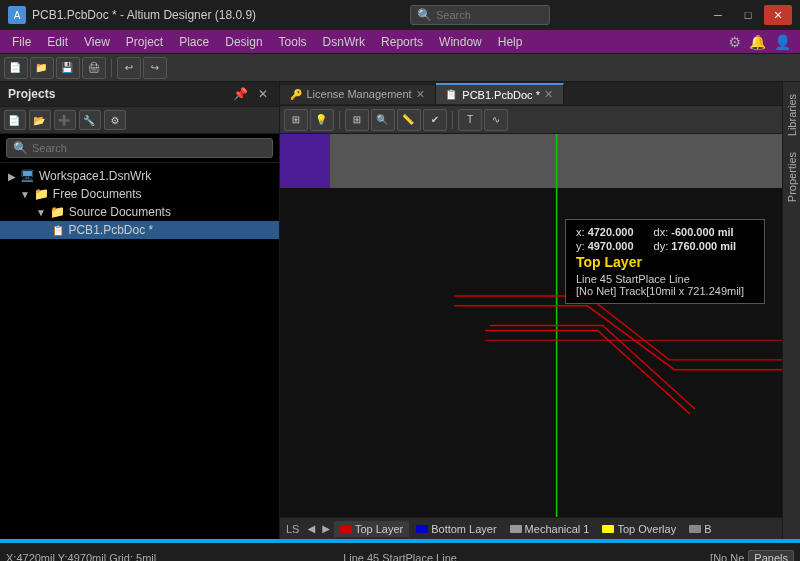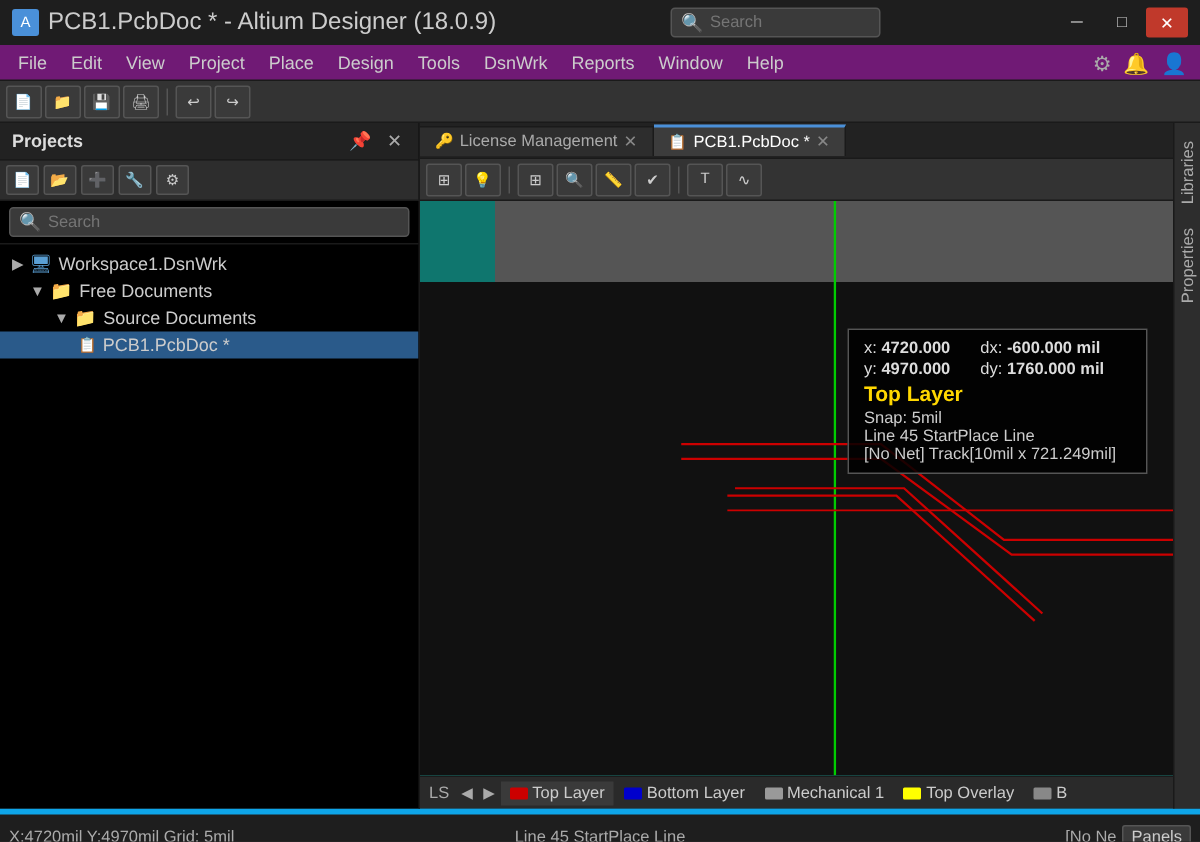--- a/index.html
+++ b/index.html
@@ -5,21 +5,21 @@
     * { margin: 0; padding: 0; box-sizing: border-box; }
     body { width: 800px; height: 561px; overflow: hidden; font-family: 'Segoe UI', Arial, sans-serif; font-size: 12px; background: #2b2b2b; color: #ccc; }
 
     
     #title-bar {
       height: 30px; background: #1e1e1e; display: flex; align-items: center; justify-content: space-between;
       padding: 0 8px; color: #ccc;
     }
     #title-bar .title-left { display: flex; align-items: center; gap: 6px; }
     #title-bar .app-icon { width: 18px; height: 18px; background: #4a90d9; border-radius: 2px; display: flex; align-items: center; justify-content: center; font-size: 10px; color: white; }
-    #title-bar .title-text { font-size: 16px; color: #ccc; }
+    #title-bar .title-text { font-size: 12px; color: #ccc; }
     #title-bar .search-box { display: flex; align-items: center; background: #3a3a3a; border: 1px solid #555; border-radius: 3px; padding: 2px 6px; gap: 4px; width: 140px; }
     #title-bar .search-box input { background: transparent; border: none; outline: none; color: #ccc; font-size: 11px; width: 100px; }
     #title-bar .win-controls { display: flex; gap: 2px; }
     #title-bar .win-btn { width: 28px; height: 20px; display: flex; align-items: center; justify-content: center; cursor: pointer; font-size: 11px; color: #ccc; border-radius: 2px; }
     #title-bar .win-btn.close { background: #c0392b; color: white; }
 
     
     #menu-bar {
       height: 24px; background: #701a75; display: flex; align-items: center; padding: 0 4px;
       border-bottom: 1px solid #1a1a1a;
@@ -72,21 +72,21 @@
     #tab-bar { background: #222; display: flex; align-items: center; border-bottom: 1px solid #1a1a1a; height: 24px; }
     .tab { display: flex; align-items: center; gap: 4px; padding: 3px 10px; cursor: pointer; color: #aaa; font-size: 11px; background: #2d2d2d; border-right: 1px solid #1a1a1a; border-top: 1px solid #1a1a1a; }
     .tab.active { background: #3c3c3c; color: #fff; border-top: 2px solid #4a90d9; }
     .tab .tab-icon { font-size: 10px; }
     .tab .tab-close { color: #888; font-size: 11px; cursor: pointer; }
 
     
     #pcb-toolbar { background: #333; height: 28px; display: flex; align-items: center; padding: 0 4px; gap: 2px; border-bottom: 1px solid #1a1a1a; }
 
     
-    #pcb-canvas { flex: 1; background: #0f766e; position: relative; overflow: hidden; }
+    #pcb-canvas { flex: 1; background: #4c1d95; position: relative; overflow: hidden; }
 
     
     #tooltip-popup {
       position: absolute; top: 85px; left: 285px; background: rgba(0,0,0,0.85); border: 1px solid #555;
       padding: 6px 10px; color: #ccc; font-size: 11px; z-index: 100; min-width: 200px;
     }
     #tooltip-popup .coord-line { display: flex; gap: 20px; color: #ddd; margin-bottom: 2px; }
     #tooltip-popup .layer-name { color: #ffd700; font-size: 14px; font-weight: bold; margin-bottom: 3px; }
     #tooltip-popup .info-line { color: #ccc; font-size: 11px; }
 
@@ -268,21 +268,20 @@
       <div id="tooltip-popup">
         <div class="coord-line">
           <span>x: <strong>4720.000</strong></span>
           <span>dx: <strong>-600.000 mil</strong></span>
         </div>
         <div class="coord-line">
           <span>y: <strong>4970.000</strong></span>
           <span>dy: <strong>1760.000 mil</strong></span>
         </div>
         <div class="layer-name">Top Layer</div>
-        <div class="info-line">Snap: 5mil</div>
         <div class="info-line">Line 45 StartPlace Line</div>
         <div class="info-line">[No Net] Track[10mil x 721.249mil]</div>
       </div>
     </div>
 
     <div id="layer-tabs">
       <span class="ls-label">LS</span>
       <span class="layer-nav">◀</span>
       <span class="layer-nav">▶</span>
       <div class="layer-tab active">

